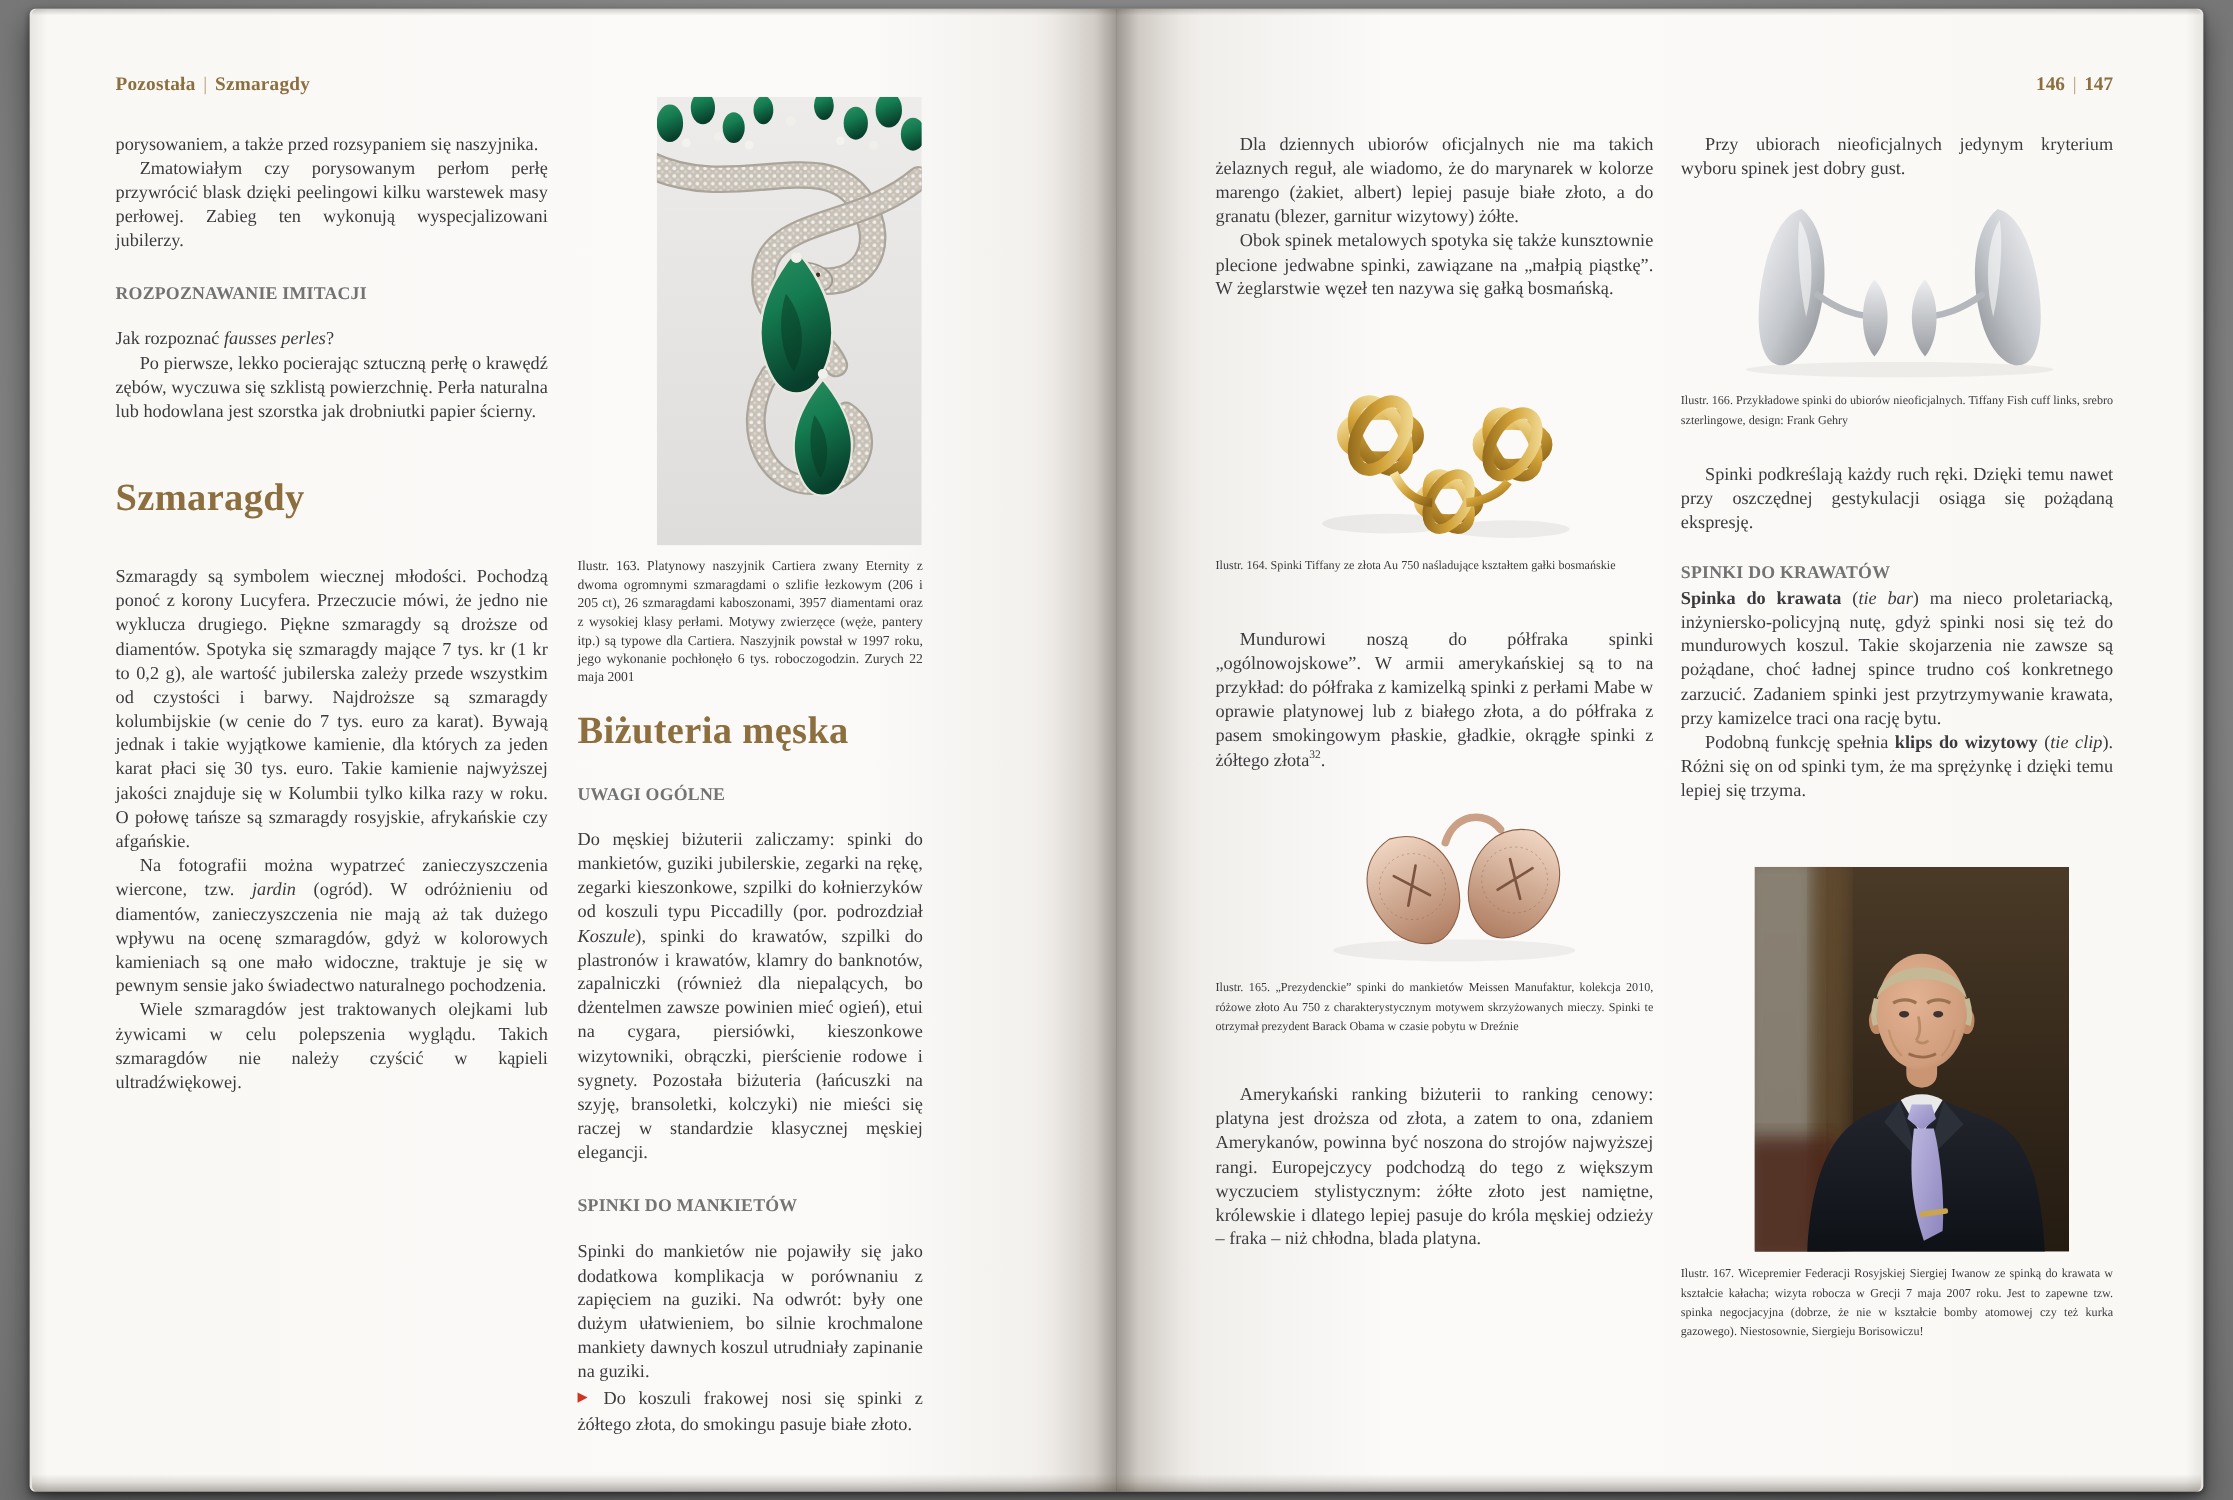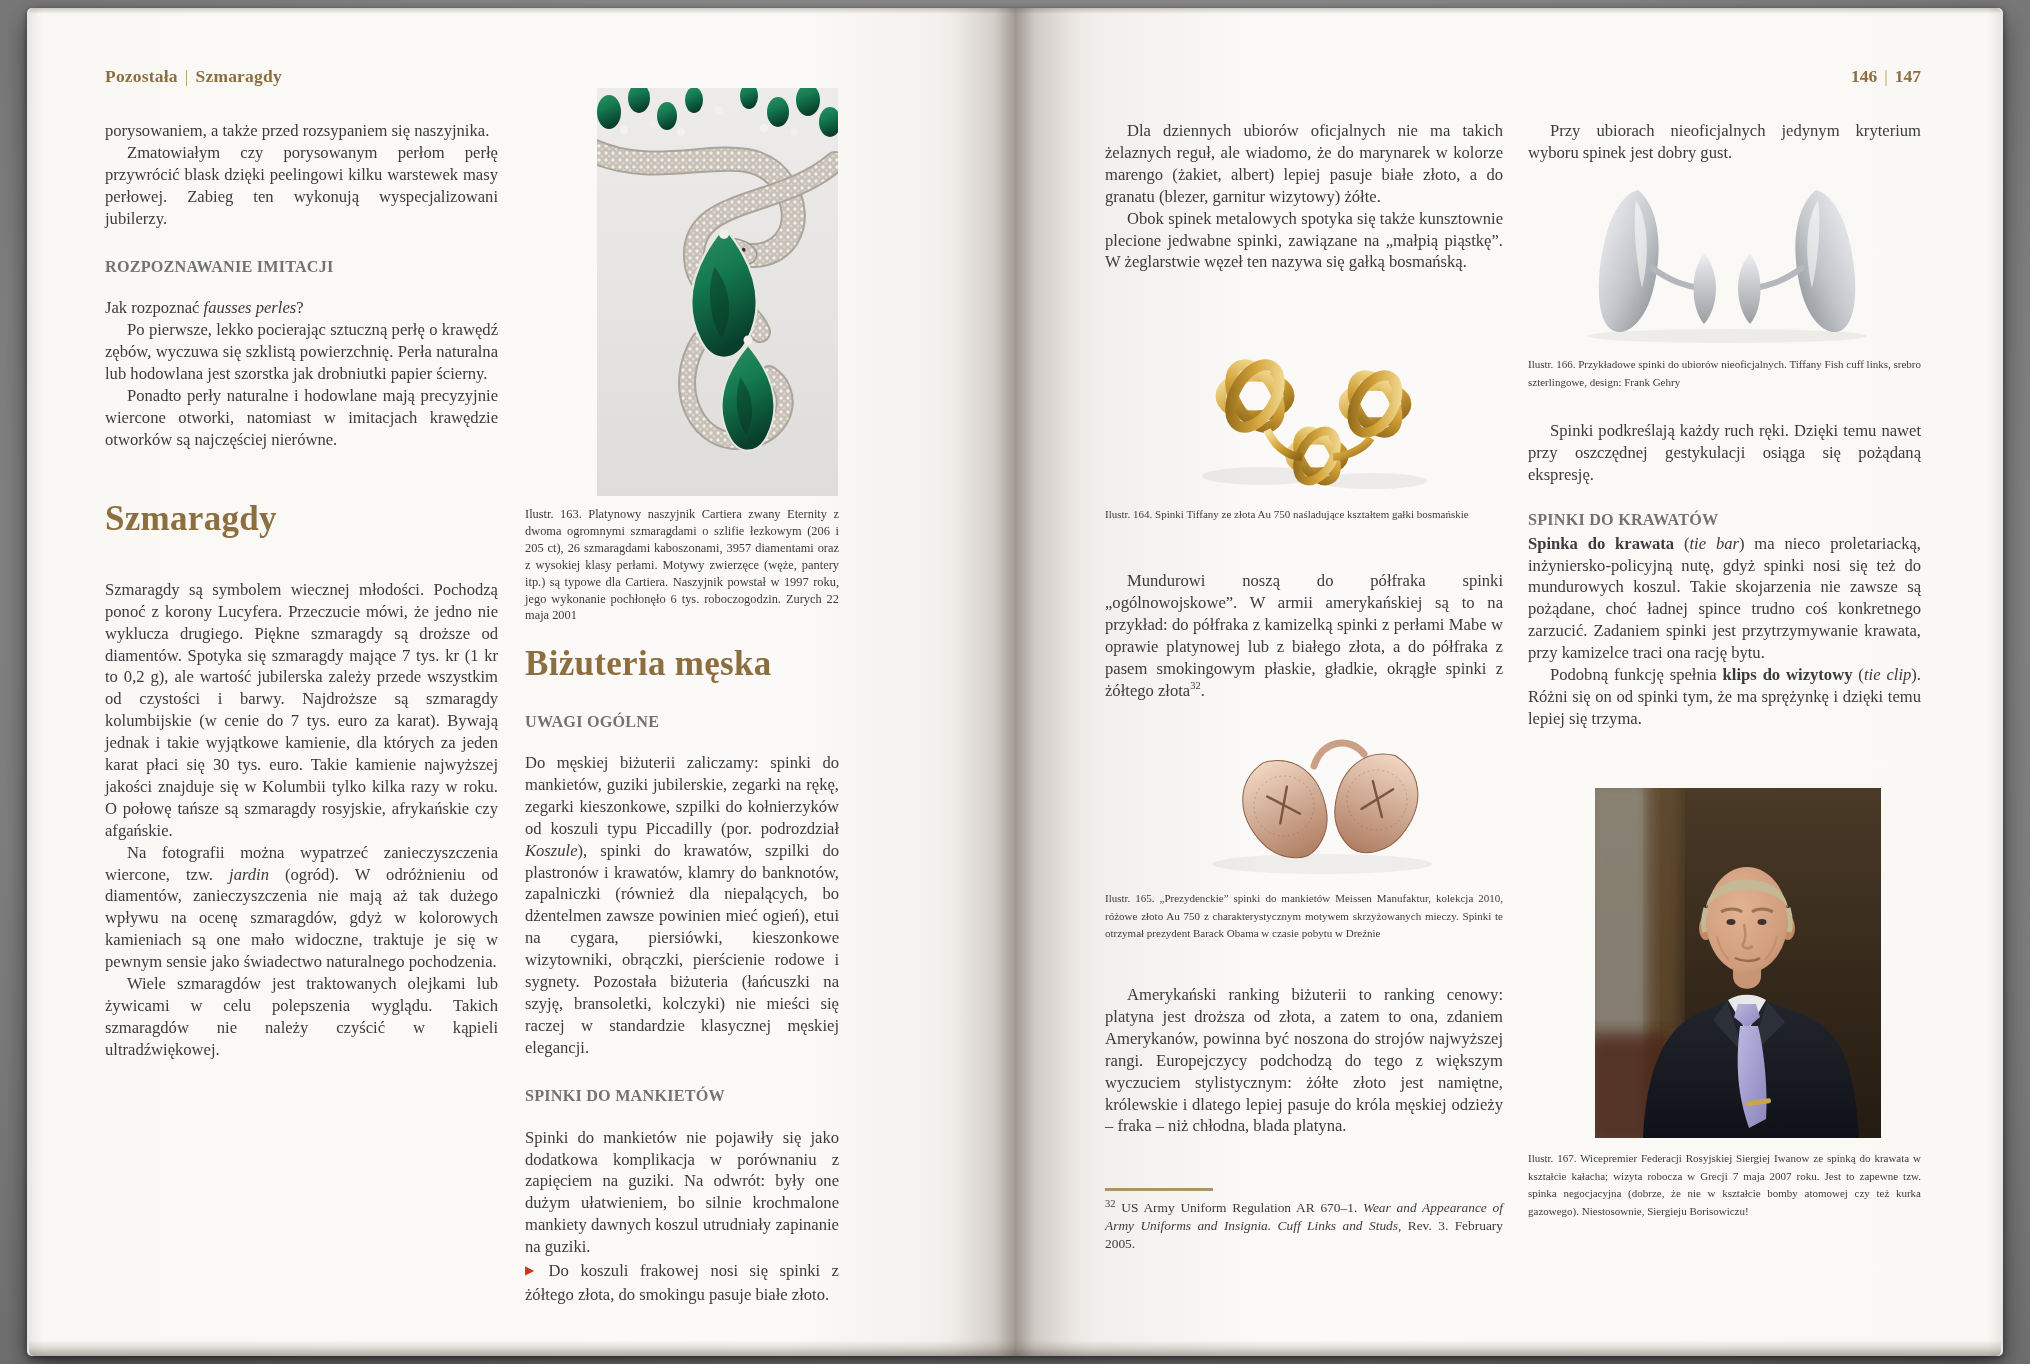--- a/index.html
+++ b/index.html
@@ -61,21 +61,20 @@
   <div class="abs pgheader" style="left:78px;top:58px;">
     <span>Pozostała</span><span class="sep">|</span><span>Szmaragdy</span>
   </div>
 
   <div class="abs body" style="left:78px;top:112px;width:393px;">
     <p>porysowaniem, a także przed rozsypaniem się naszyjnika.</p>
     <p class="ind">Zmatowiałym czy porysowanym perłom perłę przywrócić blask dzięki peelingowi kilku warstewek masy perłowej. Zabieg ten wykonują wyspecjalizowani jubilerzy.</p>
     <h3 class="sechead" style="margin-top:27px;margin-bottom:19px;">ROZPOZNAWANIE IMITACJI</h3>
     <p><span>Jak rozpoznać </span><span style="font-style: italic;">fausses perles</span><span>?</span></p>
     <p class="ind">Po pierwsze, lekko pocierając sztuczną perłę o krawędź zębów, wyczuwa się szklistą powierzchnię. Perła naturalna lub hodowlana jest szorstka jak drobniutki papier ścierny.</p>
-    <p class="ind">Ponadto perły naturalne i hodowlane mają precyzyjnie wiercone otworki, natomiast w imitacjach krawędzie otworków są najczęściej nierówne.</p>
     <h1 class="bighead" style="margin-top:48px;margin-bottom:40px;">Szmaragdy</h1>
     <p>Szmaragdy są symbolem wiecznej młodości. Pochodzą ponoć z korony Lucyfera. Przeczucie mówi, że jedno nie wyklucza drugiego. Piękne szmaragdy są droższe od diamentów. Spotyka się szmaragdy mające 7 tys. kr (1 kr to 0,2 g), ale wartość jubilerska zależy przede wszystkim od czystości i barwy. Najdroższe są szmaragdy kolumbijskie (w cenie do 7 tys. euro za karat). Bywają jednak i takie wyjątkowe kamienie, dla których za jeden karat płaci się 30 tys. euro. Takie kamienie najwyższej jakości znajduje się w Kolumbii tylko kilka razy w roku. O połowę tańsze są szmaragdy rosyjskie, afrykańskie czy afgańskie.</p>
     <p class="ind"><span>Na fotografii można wypatrzeć zanieczyszczenia wiercone, tzw. </span><span style="font-style: italic;">jardin</span><span> (ogród). W odróżnieniu od diamentów, zanieczyszczenia nie mają aż tak dużego wpływu na ocenę szmaragdów, gdyż w kolorowych kamieniach są one mało widoczne, traktuje je się w pewnym sensie jako świadectwo naturalnego pochodzenia.</span></p>
     <p class="ind">Wiele szmaragdów jest traktowanych olejkami lub żywicami w celu polepszenia wyglądu. Takich szmaragdów nie należy czyścić w kąpieli ultradźwiękowej.</p>
   </div>
 
   <div class="abs figure" style="left:570px;top:80px;width:241px;height:408px;">
     <svg width="241" height="408" viewBox="0 0 241 408">
       <defs>
         <linearGradient id="nkbg" x1="0" y1="0" x2="0" y2="1">
@@ -229,24 +228,20 @@
       </g>
     </svg>
   </div>
 
   <div class="abs caption" style="left:1078px;top:882px;width:398px;">Ilustr. 165. „Prezydenckie” spinki do mankietów Meissen Manufaktur, kolekcja 2010, różowe złoto Au 750 z charakterystycznym motywem skrzyżowanych mieczy. Spinki te otrzymał prezydent Barack Obama w czasie pobytu w Dreźnie</div>
 
   <div class="abs body" style="left:1078px;top:976px;width:398px;">
     <p class="ind">Amerykański ranking biżuterii to ranking cenowy: platyna jest droższa od złota, a zatem to ona, zdaniem Amerykanów, powinna być noszona do strojów najwyższej rangi. Europejczycy podchodzą do tego z większym wyczuciem stylistycznym: żółte złoto jest namiętne, królewskie i dlatego lepiej pasuje do króla męskiej odzieży – fraka – niż chłodna, blada platyna.</p>
   </div>
 
-  <div class="abs" style="left:1078px;top:1180px;width:398px;">
-    <div class="fnrule"></div>
-    <div class="footnote"><sup>32</sup><span>&nbsp;US Army Uniform Regulation AR 670–1. </span><span style="font-style: italic;">Wear and Appearance of Army Uniforms and Insignia. Cuff Links and Studs</span><span>, Rev. 3. February 2005.</span></div>
-  </div>
 
   <div class="abs body" style="left:1501px;top:112px;width:393px;">
     <p class="ind">Przy ubiorach nieoficjalnych jedynym kryterium wyboru spinek jest dobry gust.</p>
   </div>
 
   <div class="abs figure" style="left:1525px;top:170px;width:350px;height:168px;">
     <svg width="350" height="168" viewBox="0 0 350 168">
       <defs>
         <linearGradient id="slv" x1="0" y1="0" x2="1" y2="1">
           <stop offset="0" stop-color="#f5f6f8"></stop>

